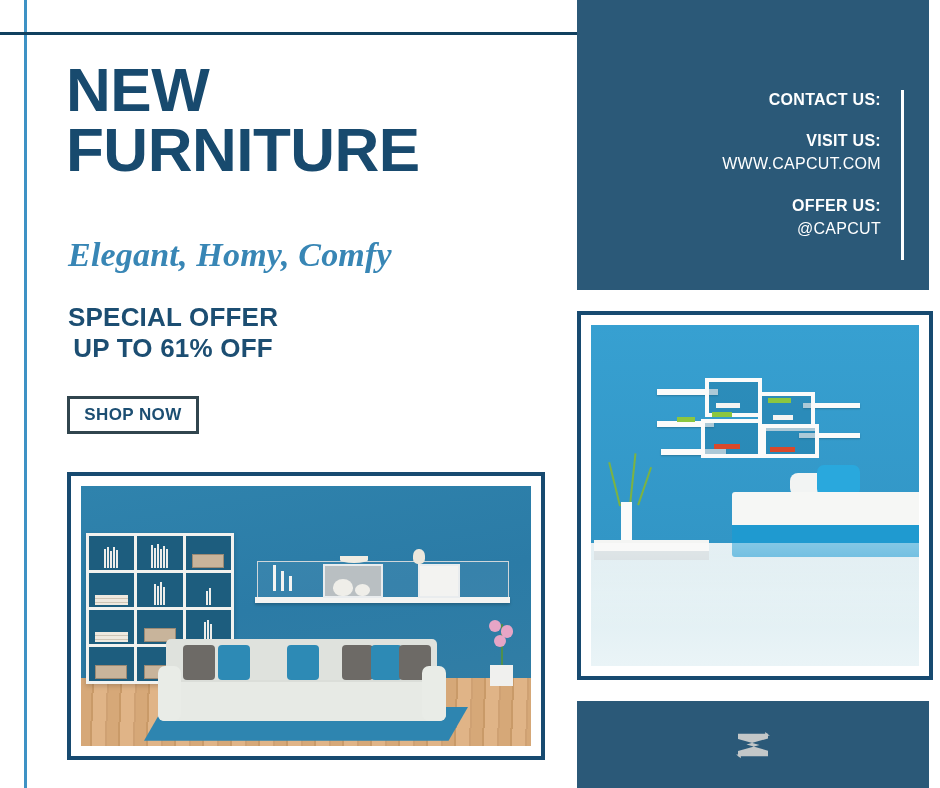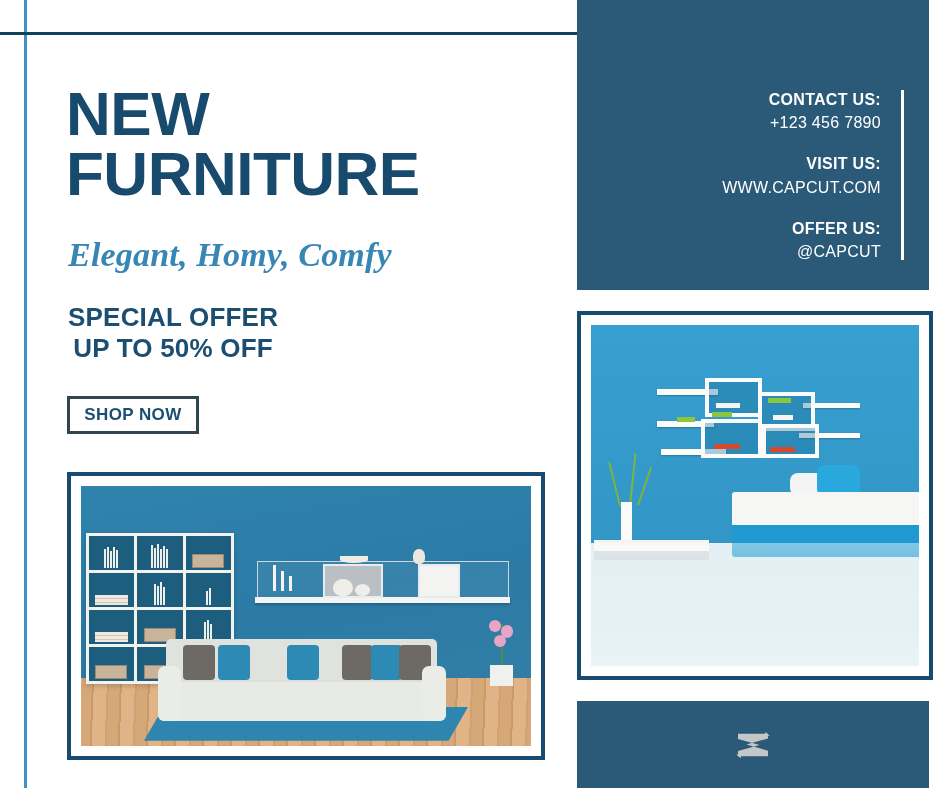--- a/index.html
+++ b/index.html
@@ -50,21 +50,20 @@
   .headline {
     position: absolute;
     left: 66px;
     top: 60px;
     width: 500px;
     font-size: 62px;
     line-height: 0.97em;
     font-weight: 700;
     letter-spacing: -0.5px;
     color: #184a6e;
-    margin-top: 24px;
   }
   .headline .line2 { display: block; }
 
   .subhead {
     position: absolute;
     left: 68px;
     top: 236px;
     font-family: "Liberation Serif", serif;
     font-style: italic;
     font-weight: 700;
@@ -353,21 +352,21 @@
 
     <div class="headline">
       <span>NEW</span>
       <span class="line2">FURNITURE</span>
     </div>
 
     <div class="subhead">Elegant, Homy, Comfy</div>
 
     <div class="offer">
       <span>SPECIAL OFFER</span>
-      <span>UP TO 50% OFF</span>
+      <span>UP TO 61% OFF</span>
     </div>
 
     <div class="shop-btn">SHOP NOW</div>
 
     <div class="frame frame-living">
       <div class="photo">
         <div class="living-wall"></div>
         <div class="living-floor"></div>
         <div class="living-rug"></div>
 
@@ -465,21 +464,20 @@
         </div>
       </div>
     </div>
   </div>
 
   <div class="contact-panel">
     <div class="contact-divider"></div>
     <div class="contact-inner">
       <div class="contact-group">
         <div class="contact-label">CONTACT US:</div>
-        <div class="contact-value">+123 456 7890</div>
       </div>
       <div class="contact-group">
         <div class="contact-label">VISIT US:</div>
         <div class="contact-value">WWW.CAPCUT.COM</div>
       </div>
       <div class="contact-group">
         <div class="contact-label">OFFER US:</div>
         <div class="contact-value">@CAPCUT</div>
       </div>
     </div>

